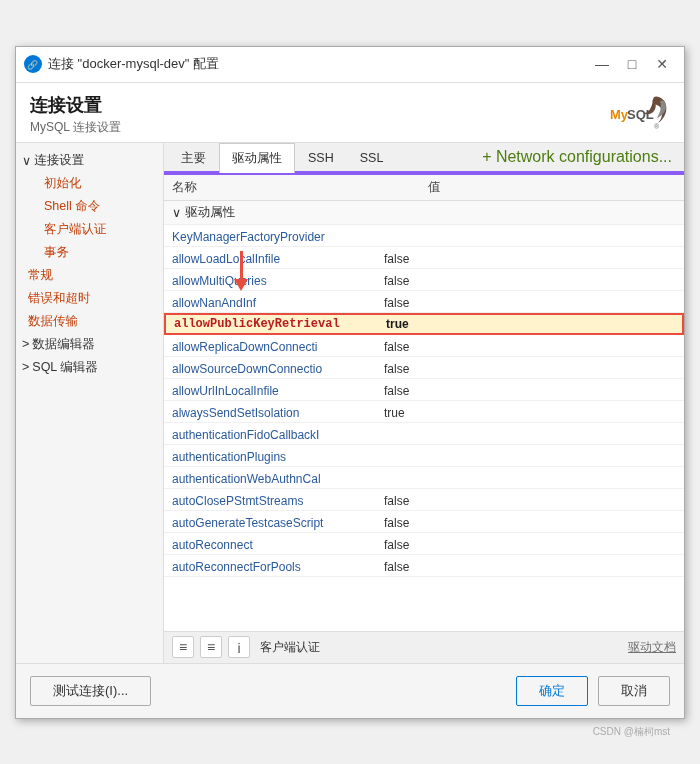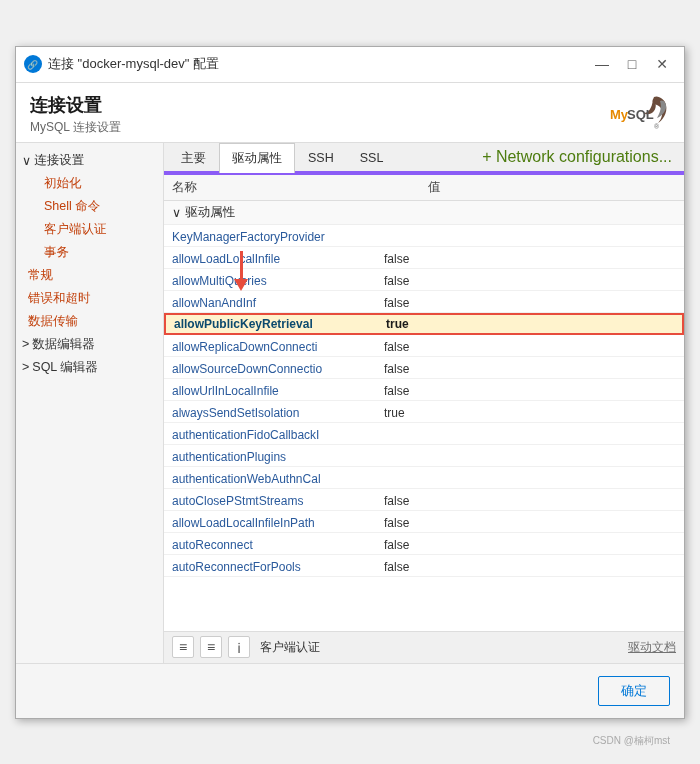--- a/index.html
+++ b/index.html
@@ -208,21 +208,22 @@
       width: 212px;
       flex-shrink: 0;
       color: #2a5a9c;
       font-size: 12px;
       overflow: hidden;
       text-overflow: ellipsis;
       white-space: nowrap;
     }
     .prop-row.highlighted .prop-name {
       font-weight: bold;
-      color: #0c4a6e;
+      color: #b91c1c;
+      font-family: Liberation Mono, monospace;
     }
     .prop-value {
       flex: 1;
       color: #333;
       font-size: 12px;
     }
     .prop-row.highlighted .prop-value {
       font-weight: bold;
       color: #1a1a1a;
     }
@@ -285,21 +286,21 @@
       background: #f5f5f5;
       border-top: 1px solid #ddd;
       padding: 12px 14px;
       display: flex;
       align-items: center;
       gap: 10px;
     }
     .footer-watermark {
       position: absolute;
       right: 30px;
-      bottom: 16px;
+      bottom: 25px;
       font-size: 10px;
       color: #aaa;
     }
     .btn {
       padding: 5px 22px;
       font-size: 13px;
       border: 1px solid #aaa;
       background: #f5f5f5;
       cursor: pointer;
       border-radius: 2px;
@@ -451,21 +452,21 @@
             </div>
             <div class="prop-row">
               <div class="prop-name">authenticationWebAuthnCal</div>
               <div class="prop-value"></div>
             </div>
             <div class="prop-row">
               <div class="prop-name">autoClosePStmtStreams</div>
               <div class="prop-value">false</div>
             </div>
             <div class="prop-row">
-              <div class="prop-name">allowLoadLocalInfileInPath</div>
+              <div class="prop-name">autoGenerateTestcaseScript</div>
               <div class="prop-value">false</div>
             </div>
             <div class="prop-row">
               <div class="prop-name">autoReconnect</div>
               <div class="prop-value">false</div>
             </div>
             <div class="prop-row">
               <div class="prop-name">autoReconnectForPools</div>
               <div class="prop-value">false</div>
             </div>
@@ -482,17 +483,19 @@
         <div class="toolbar-btn-icon">
           <span>ℹ</span>
         </div>
         <span class="toolbar-text">客户端认证</span>
         <a class="toolbar-link">驱动文档</a>
       </div>
     </div>
   </div>
 
   <div class="footer-area">
+    <button class="btn">测试连接(I)...</button>
     <div style="flex:1"></div>
     <button class="btn primary">确定</button>
+    <button class="btn">取消</button>
     <span class="footer-watermark">CSDN @楠柯mst</span>
   </div>
 </div>
 
 </body></html>

